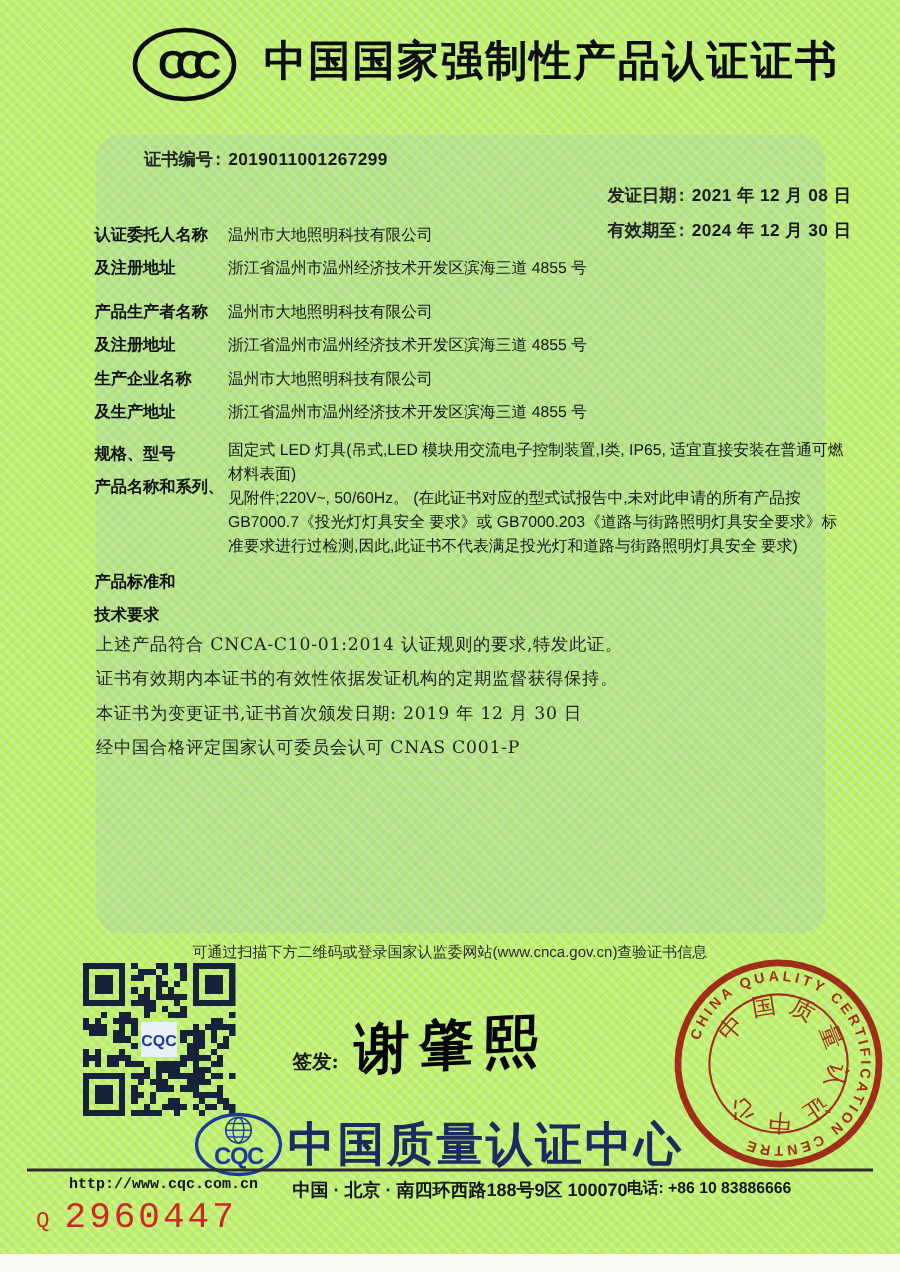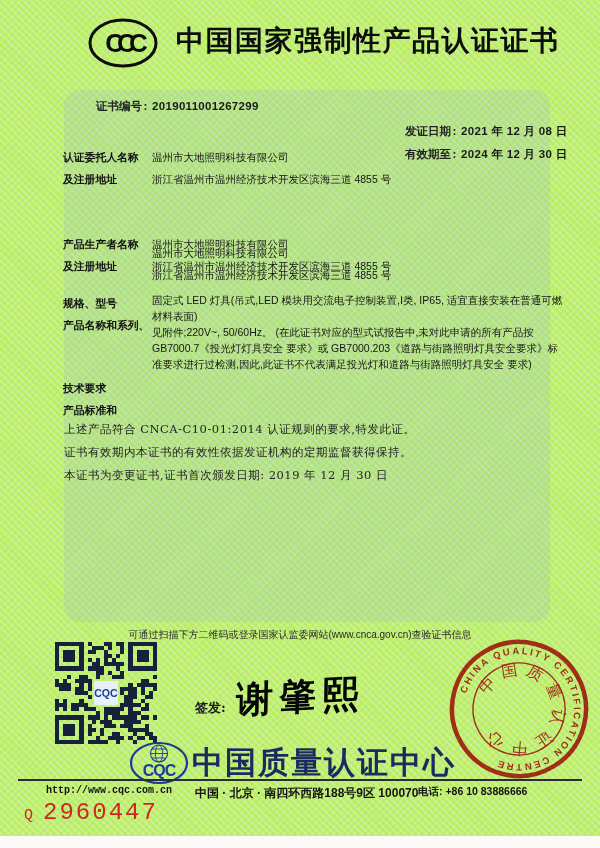--- a/index.html
+++ b/index.html
@@ -18,21 +18,21 @@
   .ccc-logo{left:84px;top:16px;}
   
   .meta-left{left:96px;top:99px;font-size:11.5px;}
   .meta-right{left:405px;top:96px;font-size:11.5px;line-height:23px;margin-top:24px;}
   .meta-label{font-family:Liberation Mono, monospace;font-weight:bold;color:#222;}
   .meta-val{font-weight:bold;letter-spacing:.3px;}
   
   .flabel{left:63px;width:150px;font-size:10.8px;font-weight:bold;line-height:22px;color:#111;}
   .fvalue{left:152px;width:412px;font-size:10.5px;line-height:22px;color:#161616;}
   .fvalue.tight{line-height:16px;}
-  .r1{top:146px;} .r2{top:197px;margin-top:36px;} .r3{top:242px;} .r4{top:292px;} .r5{top:377px;}
+  .r1{top:146px;} .r2{top:197px;} .r3{top:242px;} .r4{top:292px;} .r5{top:377px;}
   
   .statements{left:64px;top:421px;width:480px;font-size:11.5px;line-height:17px;
               font-family:"DejaVu Serif","Liberation Serif",serif;color:#232323;letter-spacing:.5px;}
   .statements div{margin-bottom:6px;}
   
   .qr-note{left:0;right:0;top:628px;text-align:center;font-size:10px;color:#2b2b2b;}
   .qr-box{left:55px;top:642px;width:102px;height:102px;}
   
   .sign-label{left:195px;top:699px;font-size:13px;}
   .sign-name{left:236px;top:672px;font-size:37px;color:#050505;
@@ -94,43 +94,48 @@
 
   <div class="abs flabel r2">
     <div>产品生产者名称</div>
     <div>及注册地址</div>
   </div>
   <div class="abs fvalue r2">
     <div>温州市大地照明科技有限公司</div>
     <div>浙江省温州市温州经济技术开发区滨海三道 4855 号</div>
   </div>
 
+  <div class="abs flabel r3">
+    <div>生产企业名称</div>
+    <div>及生产地址</div>
+  </div>
   <div class="abs fvalue r3">
     <div>温州市大地照明科技有限公司</div>
     <div>浙江省温州市温州经济技术开发区滨海三道 4855 号</div>
   </div>
 
   <div class="abs flabel r4">
     <div>规格、型号</div>
     <div>产品名称和系列、</div>
   </div>
   <div class="abs fvalue tight r4">
     <div>固定式 LED 灯具(吊式,LED 模块用交流电子控制装置,Ⅰ类, IP65, 适宜直接安装在普通可燃材料表面)</div>
     <div>见附件;220V~, 50/60Hz。 (在此证书对应的型式试报告中,未对此申请的所有产品按 GB7000.7《投光灯灯具安全 要求》或 GB7000.203《道路与街路照明灯具安全要求》标准要求进行过检测,因此,此证书不代表满足投光灯和道路与街路照明灯具安全 要求)</div>
   </div>
 
   <div class="abs flabel r5">
+    <div>产品标准和</div>
     <div>技术要求</div>
-    <div>产品标准和</div>
   </div>
 
   <div class="abs statements">
     <div>上述产品符合 CNCA-C10-01:2014 认证规则的要求,特发此证。</div>
     <div>证书有效期内本证书的有效性依据发证机构的定期监督获得保持。</div>
     <div>本证书为变更证书,证书首次颁发日期: 2019 年 12 月 30 日</div>
+    <div>经中国合格评定国家认可委员会认可 CNAS C001-P</div>
   </div>
 
   <div class="abs qr-note">可通过扫描下方二维码或登录国家认监委网站(www.cnca.gov.cn)查验证书信息</div>
   <div class="abs qr-box">
     <svg width="102" height="102" viewBox="0 0 25 25" shape-rendering="crispEdges">
       <g id="qr-cells" fill="#17223a">
           <rect x="8" y="0" width="1" height="1"></rect>
           <rect x="12" y="0" width="1" height="1"></rect>
           <rect x="13" y="0" width="1" height="1"></rect>
           <rect x="15" y="0" width="1" height="1"></rect>

